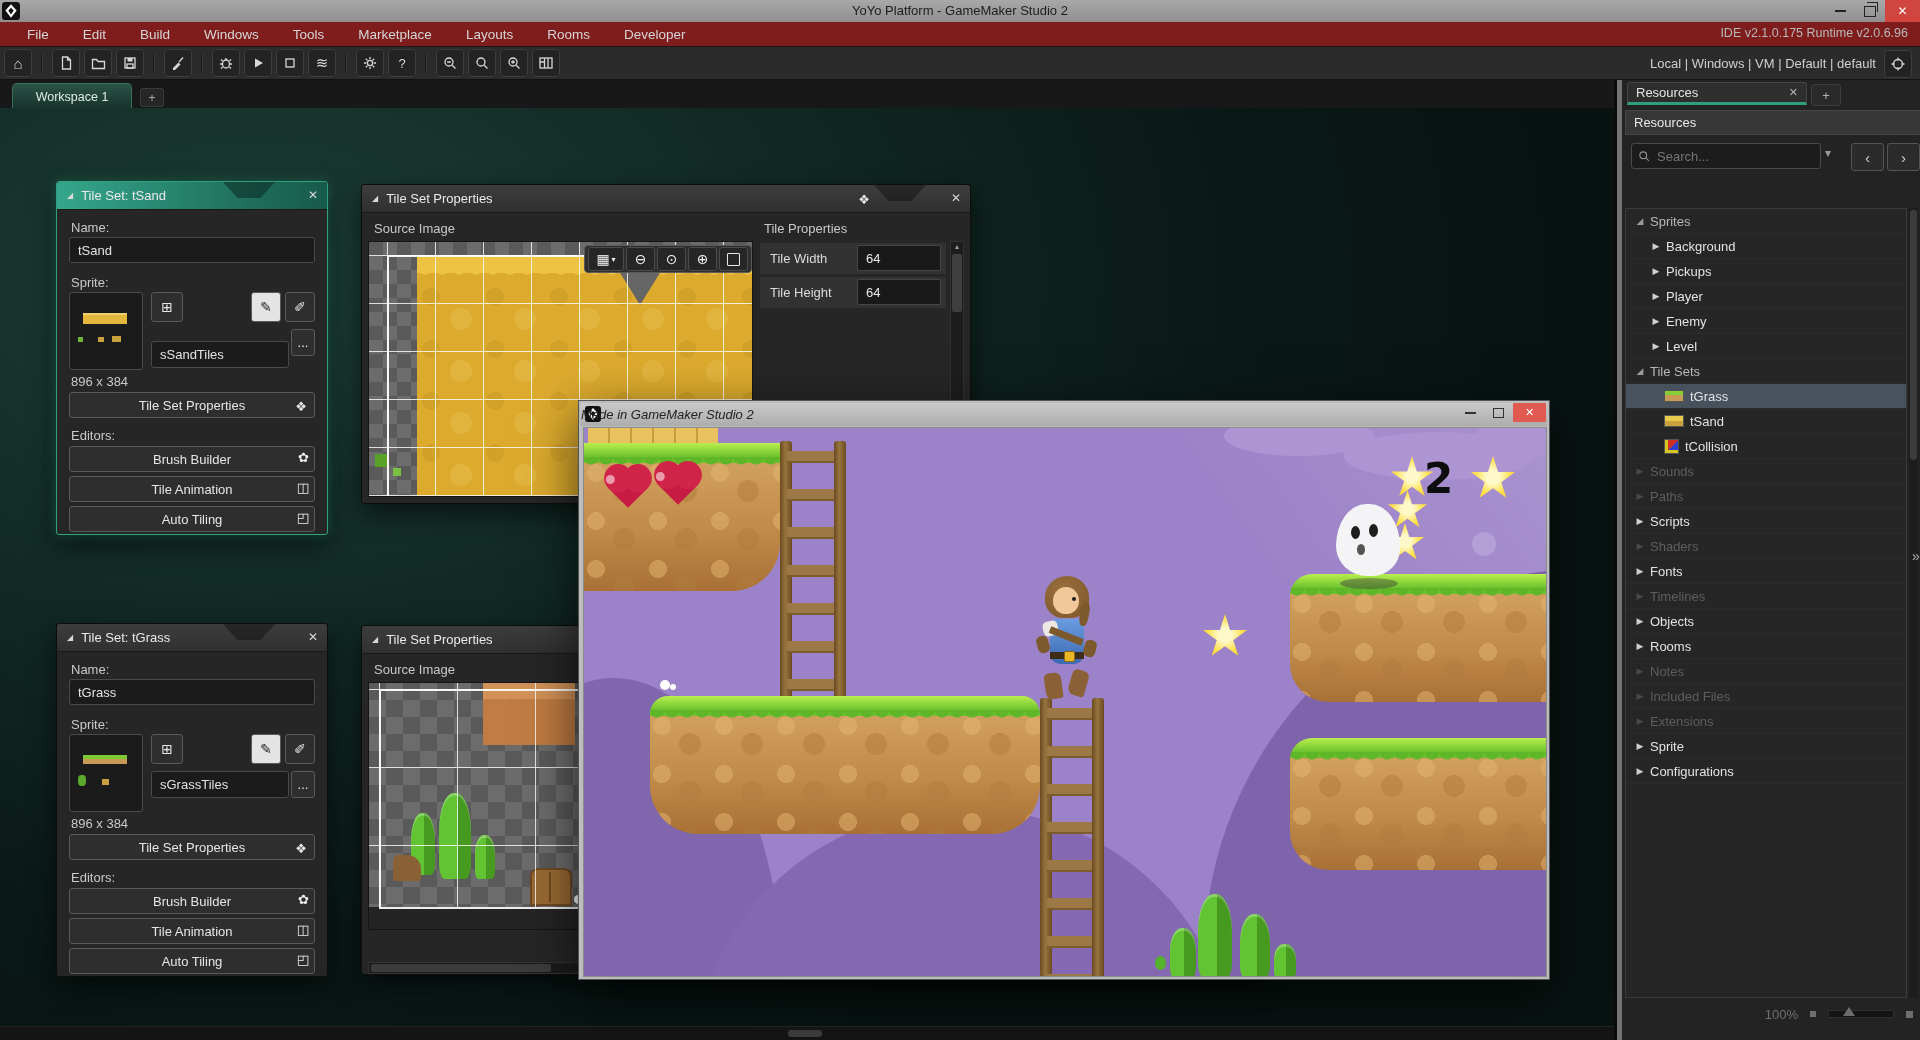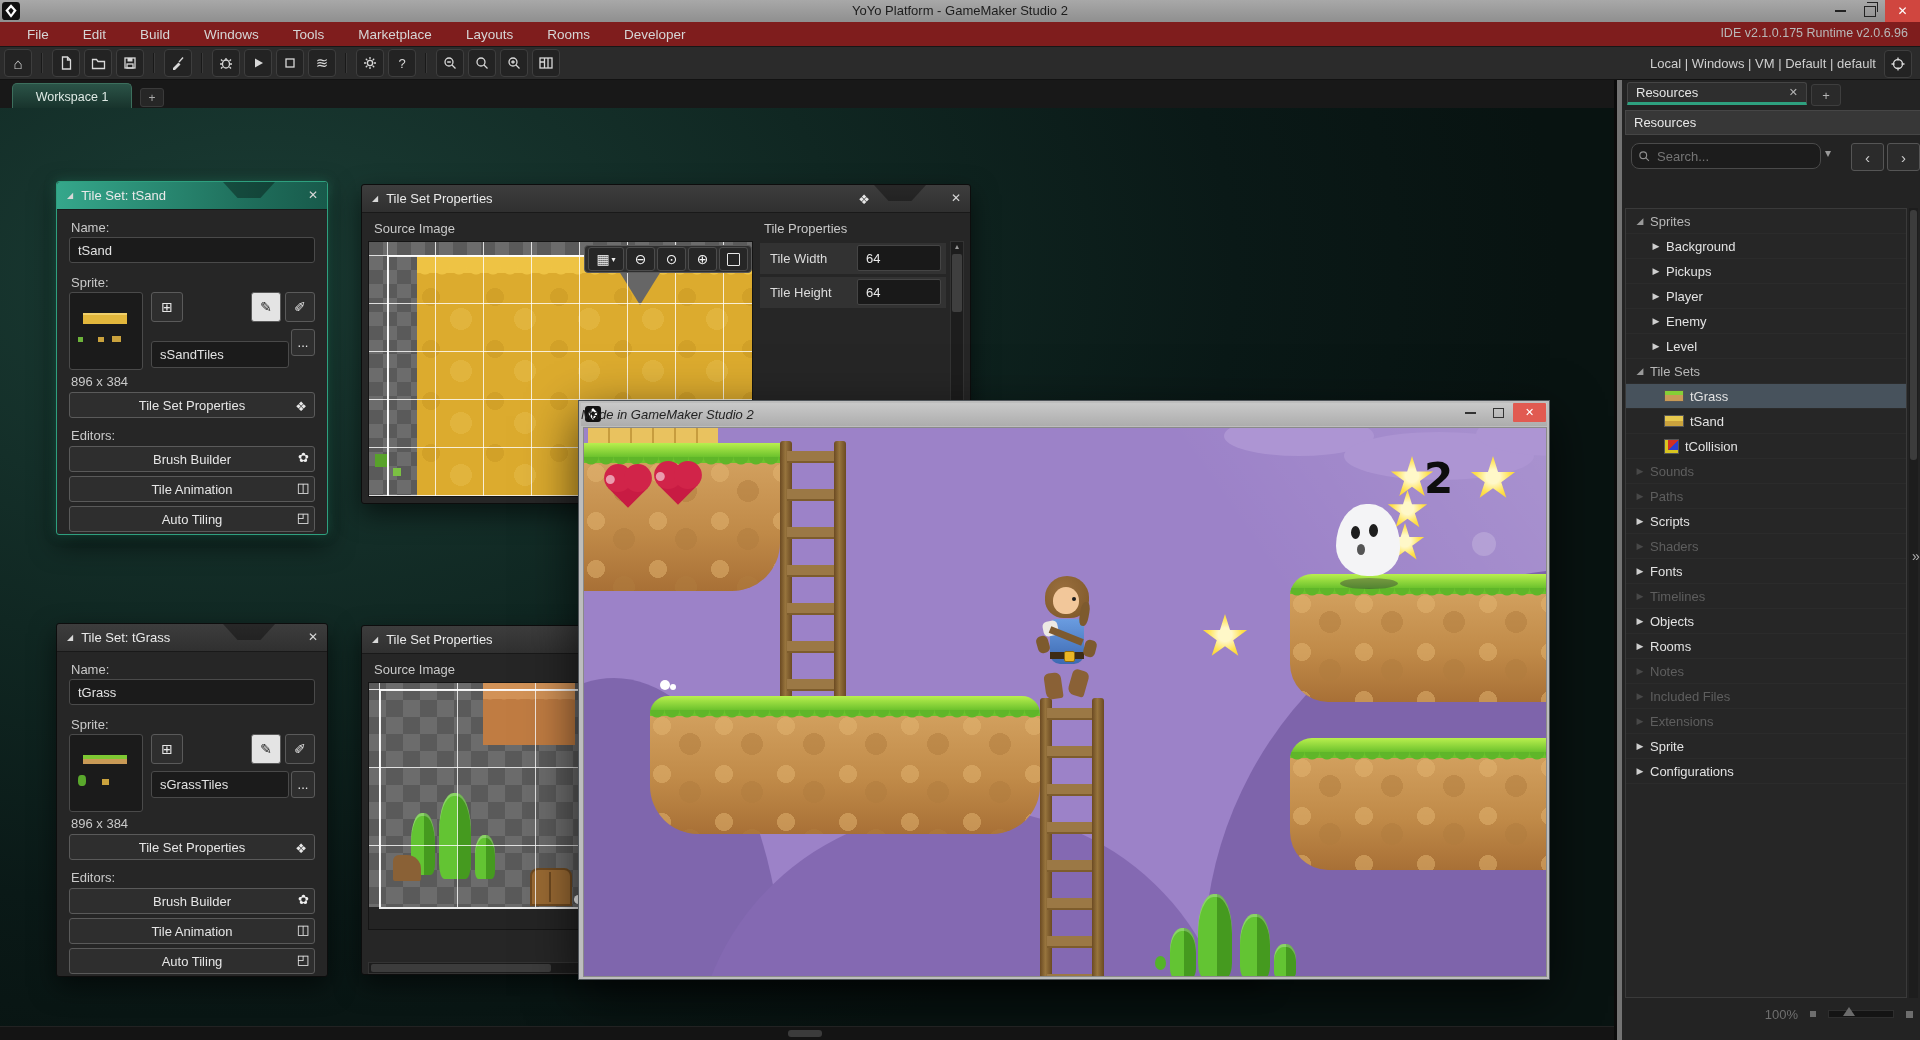--- a/index.html
+++ b/index.html
@@ -127,21 +127,21 @@
   .player .mitt{position:absolute;width:12px;height:17px;background:#7d5a2e;border-radius:5px;}
   .player .boot{position:absolute;width:17px;height:26px;background:#8a6136;border-radius:5px 6px 3px 7px;}
 
   
   .sidebar{left:1617px;top:80px;width:303px;height:960px;background:#232323;border-left:5px solid #737373;}
   .divider{left:1614px;top:80px;width:3px;height:960px;background:#0b0b0b;}
   .rtab{position:absolute;left:5px;top:2px;width:180px;height:23px;background:#2e2e2e;border:1px solid #454545;border-bottom:3px solid #2ea07f;border-radius:3px 3px 0 0;display:flex;align-items:center;padding:0 8px;box-sizing:border-box;color:#e4e4e4;}
   .rtabx{position:absolute;right:8px;color:#b5b5b5;font-size:11px;}
   .rtabplus{position:absolute;left:189px;top:4px;width:28px;height:20px;background:#2a2a2a;border:1px solid #3e3e3e;border-radius:3px;color:#b5b5b5;display:flex;align-items:center;justify-content:center;}
   .rheader{position:absolute;left:3px;top:30px;width:296px;height:25px;background:#373737;border:1px solid #464646;display:flex;align-items:center;padding-left:8px;box-sizing:border-box;color:#e8e8e8;}
-  .searchwrap{position:absolute;left:9px;top:63px;width:190px;height:26px;background:#1c1c1c;border:1px solid #4a4a4a;border-radius:8px;display:flex;align-items:center;padding:0 6px;box-sizing:border-box;}
+  .searchwrap{position:absolute;left:9px;top:63px;width:190px;height:26px;background:#1c1c1c;border:1px solid #4a4a4a;border-radius:3px;display:flex;align-items:center;padding:0 6px;box-sizing:border-box;}
   .searchwrap input{background:transparent;border:none;outline:none;color:#9a9a9a;font-size:13px;width:140px;font-family:inherit;}
   svg.si{width:12px;height:12px;stroke:#8f8f8f;stroke-width:1.5;fill:none;margin-right:5px;flex:0 0 auto;}
   .schev{position:absolute;left:203px;top:66px;color:#9a9a9a;font-size:12px;}
   .navbtn{position:absolute;top:63px;width:31px;height:26px;background:#2b2b2b;border:1px solid #555;border-radius:3px;color:#cfcfcf;display:flex;align-items:center;justify-content:center;font-size:15px;}
   .defaultrow{position:absolute;left:3px;top:99px;width:296px;height:26px;background:#2c2c2c;border-bottom:1px solid #1c1c1c;display:flex;align-items:center;}
   .viewslbl{position:absolute;right:42px;color:#8a8a8a;}
   .hamb{position:absolute;right:16px;color:#d0d0d0;font-size:15px;}
 
   .tree{position:absolute;left:3px;top:128px;width:282px;height:790px;background:#262626;border:1px solid #3a3a3a;box-sizing:border-box;overflow:hidden;}
   .trow{height:25px;display:flex;align-items:center;font-size:13px;color:#e2e2e2;border-bottom:1px solid #2b2b2b;padding-left:6px;position:relative;box-sizing:border-box;}

